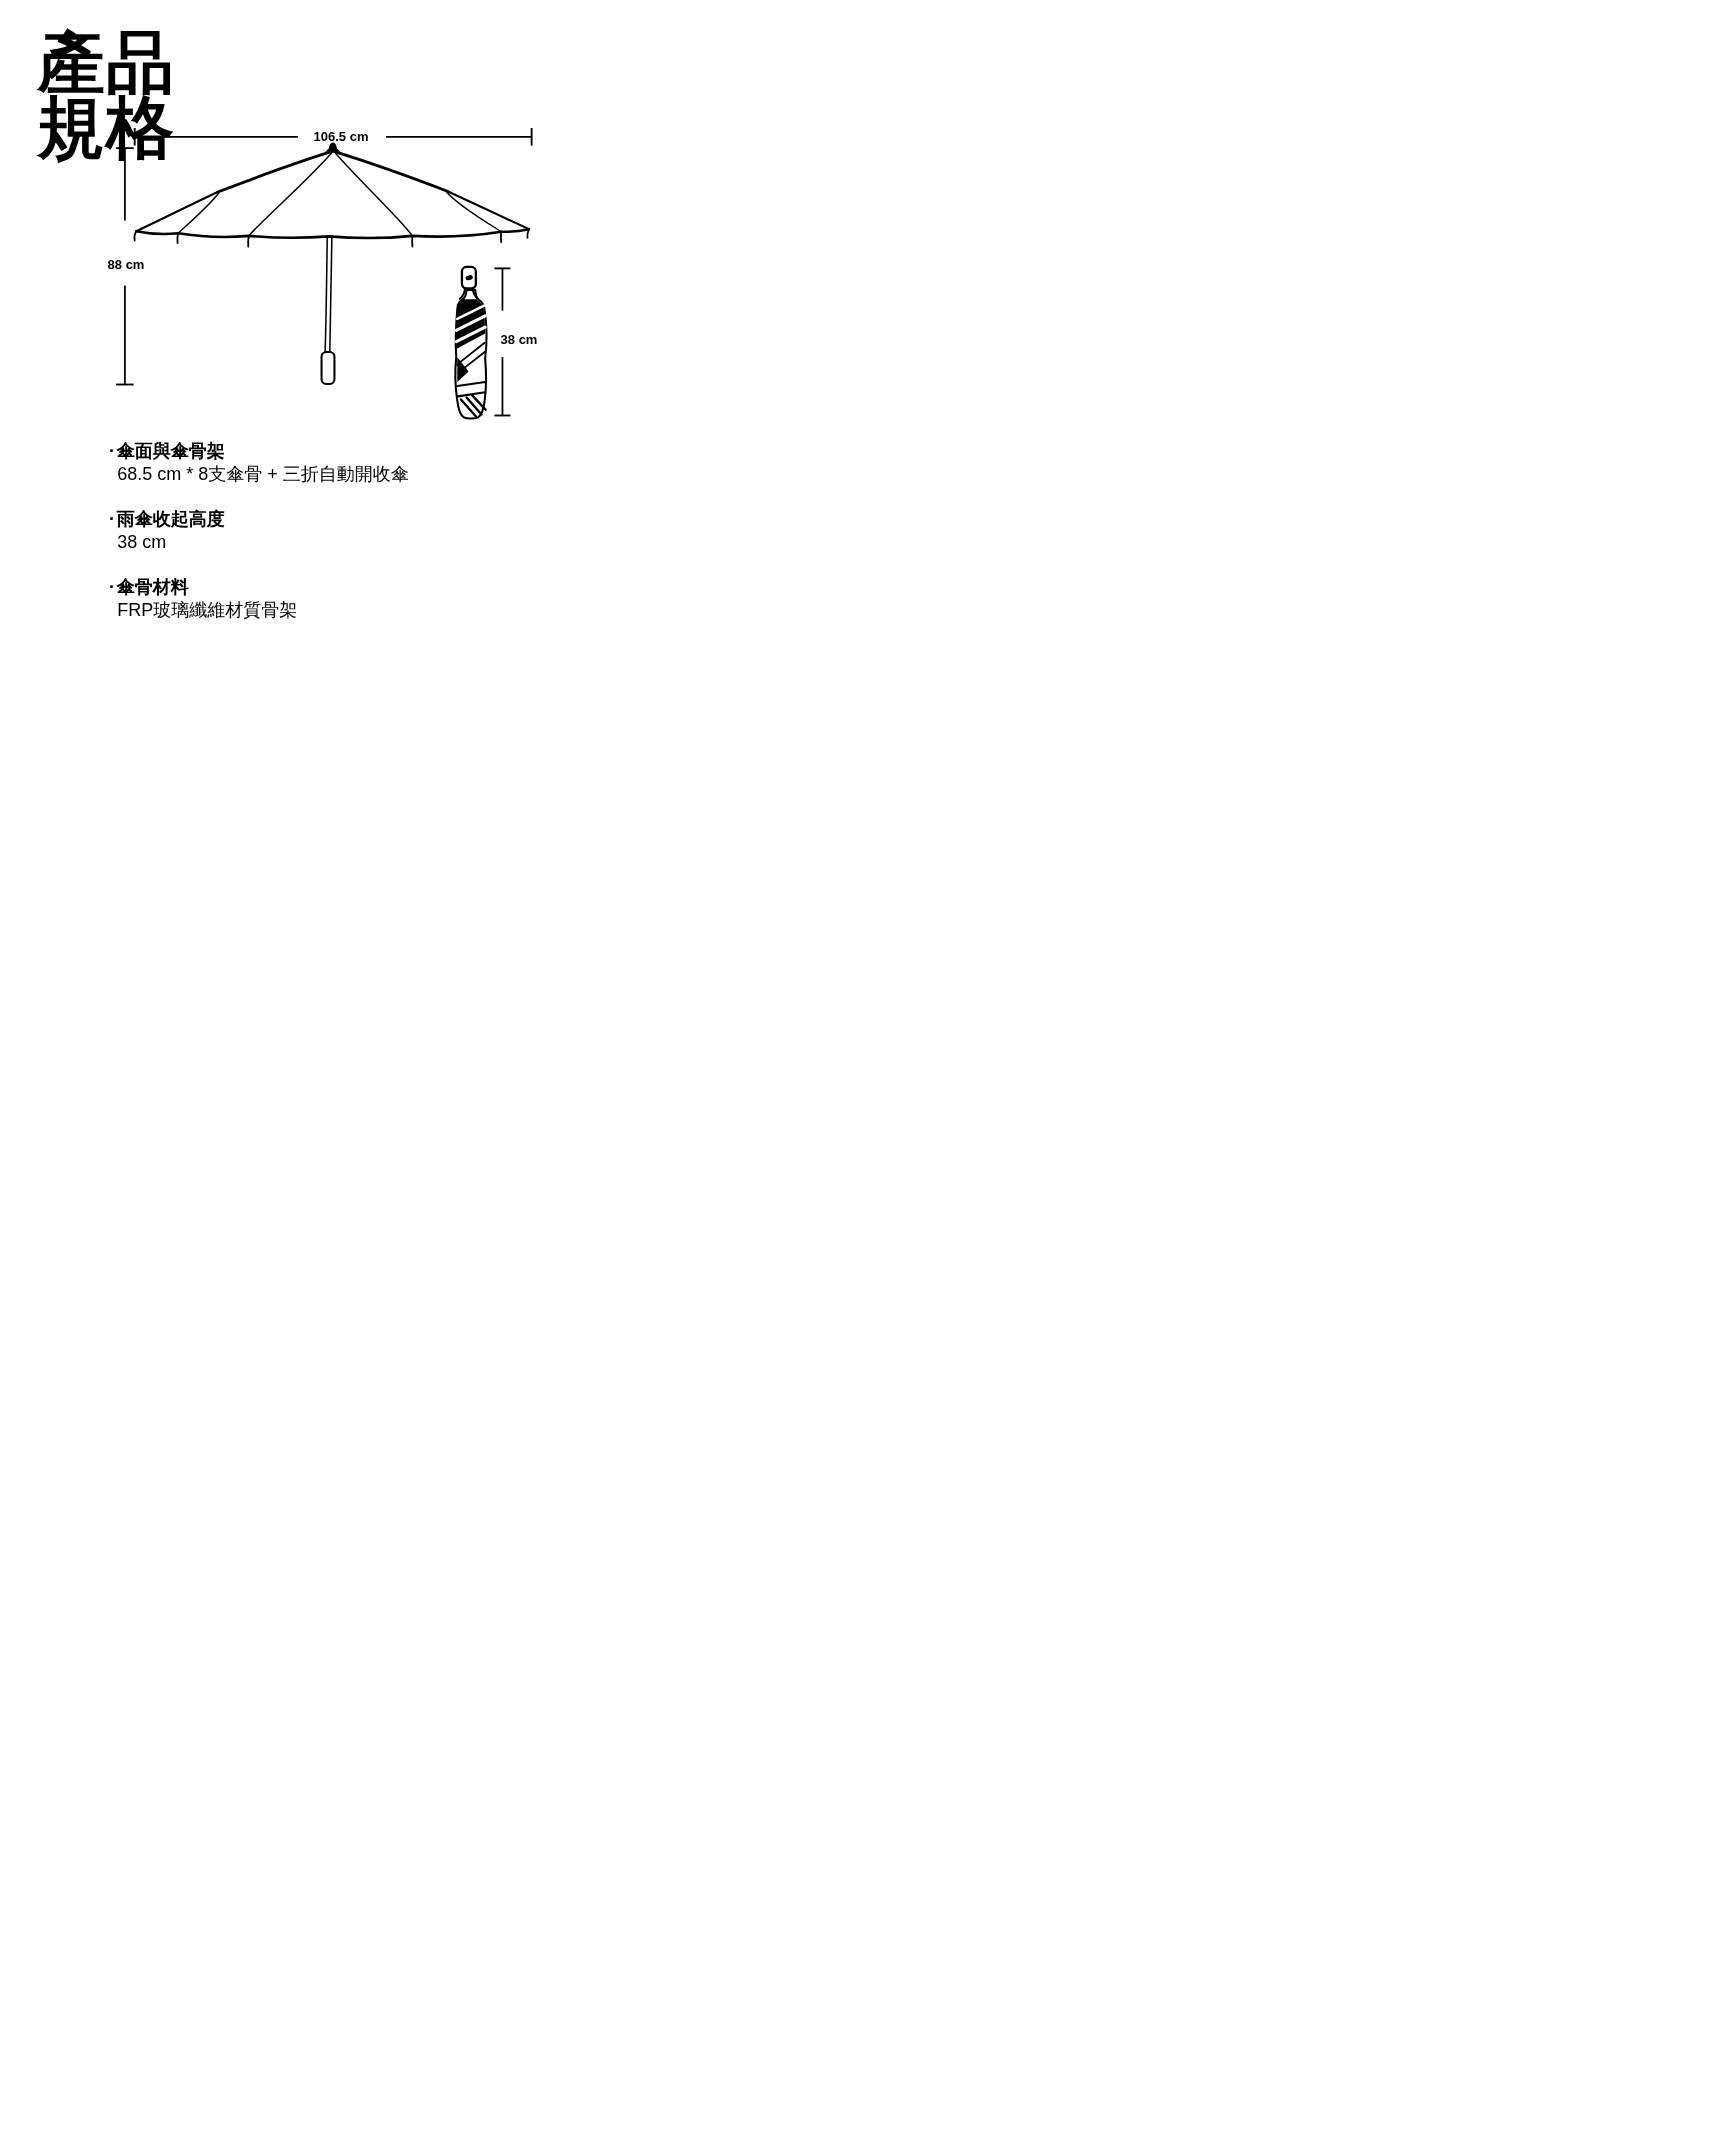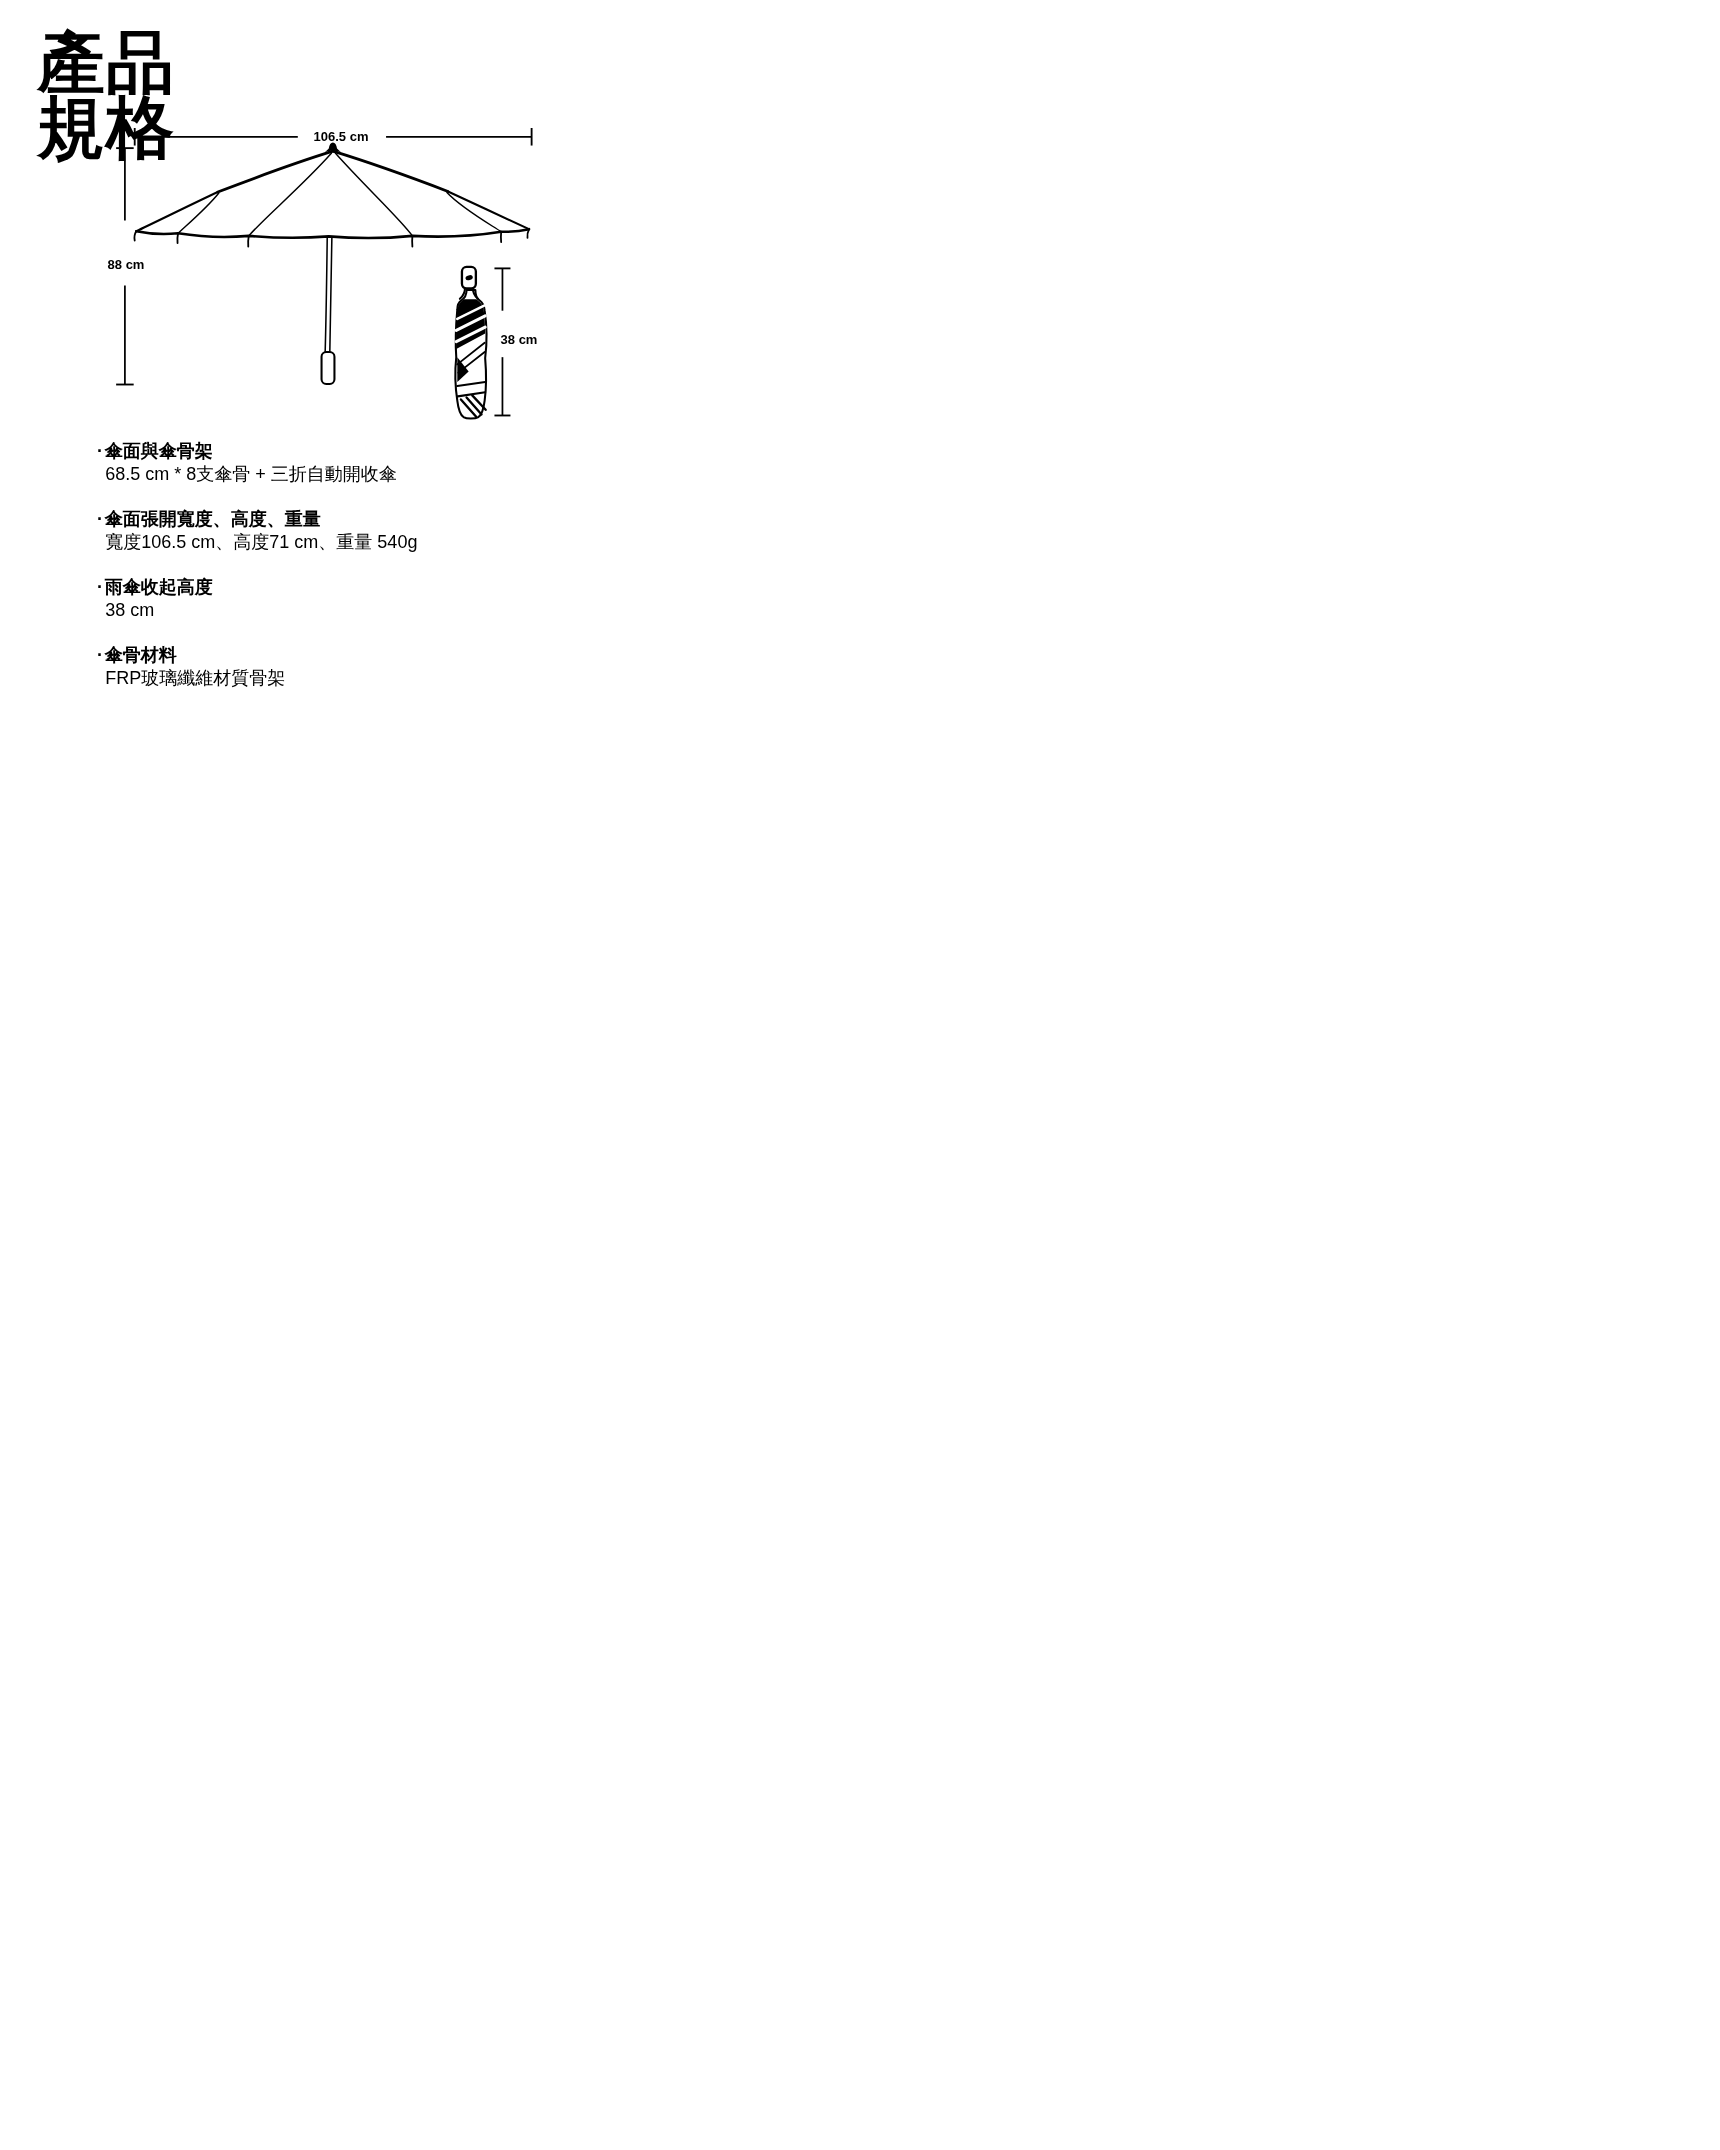--- a/index.html
+++ b/index.html
@@ -13,21 +13,21 @@
     font-size:68px;line-height:65px;font-weight:900;letter-spacing:1px;
     white-space:pre-line;color:#000;
   }
   .dim-label{
     position:absolute;transform:translate(-50%,-50%);
     font-size:13px;font-weight:700;white-space:nowrap;color:#000;
   }
   .dim-label.w{left:341px;top:136px;}
   .dim-label.h{left:126px;top:264px;}
   .dim-label.f{left:519px;top:339px;}
-  .specs{position:absolute;left:97px;top:440px;width:465px;}
+  .specs{position:absolute;left:109px;top:440px;width:465px;}
   .spec{margin-bottom:22px;}
   .spec-h{font-size:18px;line-height:23px;font-weight:700;}
   .spec-h .bullet{display:inline-block;width:7.7px;}
   .spec-b{font-size:18px;line-height:23px;font-weight:400;padding-left:8.3px;}
 </style>
 </head>
 <body>
 
 <div class="page">
 
@@ -119,24 +119,20 @@
   <div class="title">產品
 規格</div>
 
   <div class="specs">
 
     <div class="spec">
       <div class="spec-h"><span class="bullet">·</span><span>傘面與傘骨架</span></div>
       <div class="spec-b">68.5 cm * 8支傘骨 + 三折自動開收傘</div>
     </div>
 
-    <div class="spec">
-      <div class="spec-h"><span class="bullet">·</span><span>傘面張開寬度、高度、重量</span></div>
-      <div class="spec-b">寬度106.5 cm、高度71 cm、重量 540g</div>
-    </div>
 
     <div class="spec">
       <div class="spec-h"><span class="bullet">·</span><span>雨傘收起高度</span></div>
       <div class="spec-b">38 cm</div>
     </div>
 
 
     <div class="spec">
       <div class="spec-h"><span class="bullet">·</span><span>傘骨材料</span></div>
       <div class="spec-b">FRP玻璃纖維材質骨架</div>

